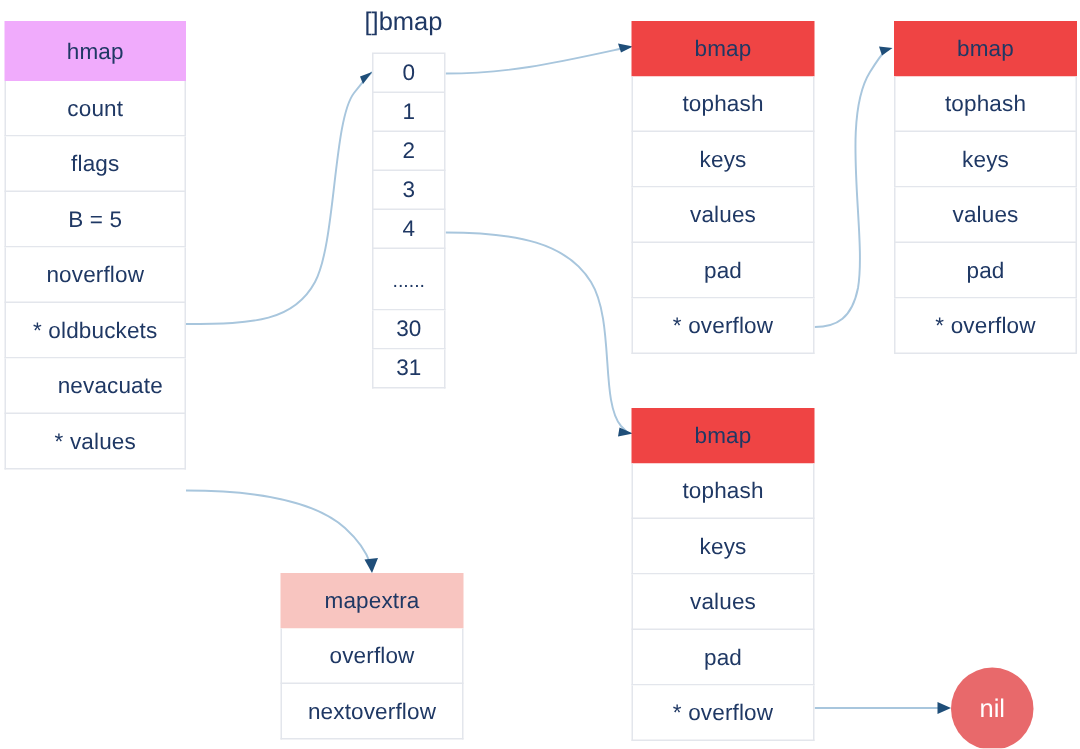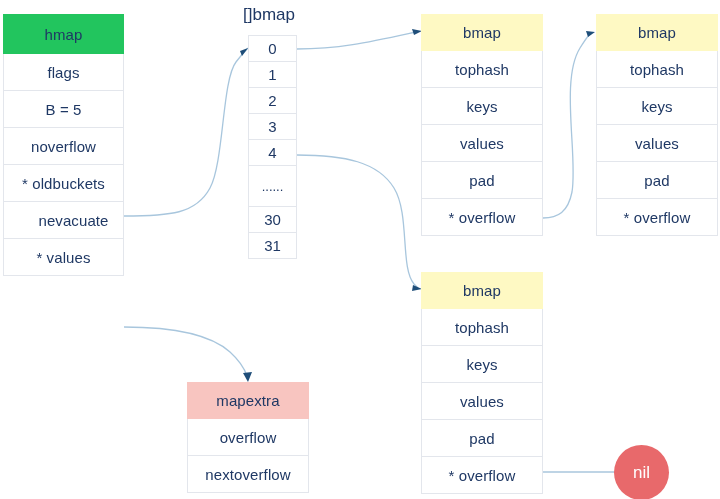--- a/index.html
+++ b/index.html
@@ -33,22 +33,22 @@
     letter-spacing: .1px;
   }
   .cell + .cell {
     border-top: none;
   }
   .cell.header {
     border: none;
     color: #1f3864;
     font-size: 15px;
   }
-  .cell.header.amber { background: #22c55e; }
-  .cell.header.green { background: #fef9c3; text-align: right; }
+  .cell.header.amber { background: #f0abfc; }
+  .cell.header.green { background: #ef4444; text-align: right; }
   .cell.header.pink  { background: #F8C5C0; }
 
   .arr-cell {
     box-sizing: border-box;
     border: 1px solid #e3e6ec;
     background: #ffffff;
     color: #1f3864;
     font-size: 15px;
     display: flex;
     align-items: center;
@@ -119,20 +119,21 @@
 
     <path d="M124,327 C170,327 210,334 230,352 C241,362 245,370 247,376"></path>
     <polygon class="ah" points="248,382 243,373 252,372"></polygon>
 
     <path d="M543,472 L628,472"></path>
     <polygon class="ah" points="634,472 625,468 625,476"></polygon>
   </svg>
 
   <div class="struct" style="left:3px; top:14px; width:121px;">
     <div class="cell header amber" style="height:40px;">hmap</div>
+    <div class="cell" style="height:37px;">count</div>
     <div class="cell" style="height:37px;">flags</div>
     <div class="cell" style="height:37px;">B = 5</div>
     <div class="cell" style="height:37px;">noverflow</div>
     <div class="cell" style="height:37px;">* oldbuckets</div>
     <div class="cell" style="height:37px;padding-left:20px;">nevacuate</div>
     <div class="cell" style="height:37px;">* values</div>
   </div>
 
   <div class="caption" style="left:243px; top:6px;">[]bmap</div>
 
@@ -173,17 +174,17 @@
     <div class="cell" style="height:37px;">pad</div>
     <div class="cell" style="height:37px;">* overflow</div>
   </div>
 
   <div class="struct" style="left:187px; top:382px; width:122px;">
     <div class="cell header pink" style="height:37px;">mapextra</div>
     <div class="cell" style="height:37px;">overflow</div>
     <div class="cell" style="height:37px;">nextoverflow</div>
   </div>
 
-  <div class="nil-node" style="left:614px; top:445px; width:55px; height:55px;">
+  <div class="nil-node" style="left:634px; top:445px; width:55px; height:55px;">
     <span>nil</span>
   </div>
 
 </div>
 
 </body></html>

